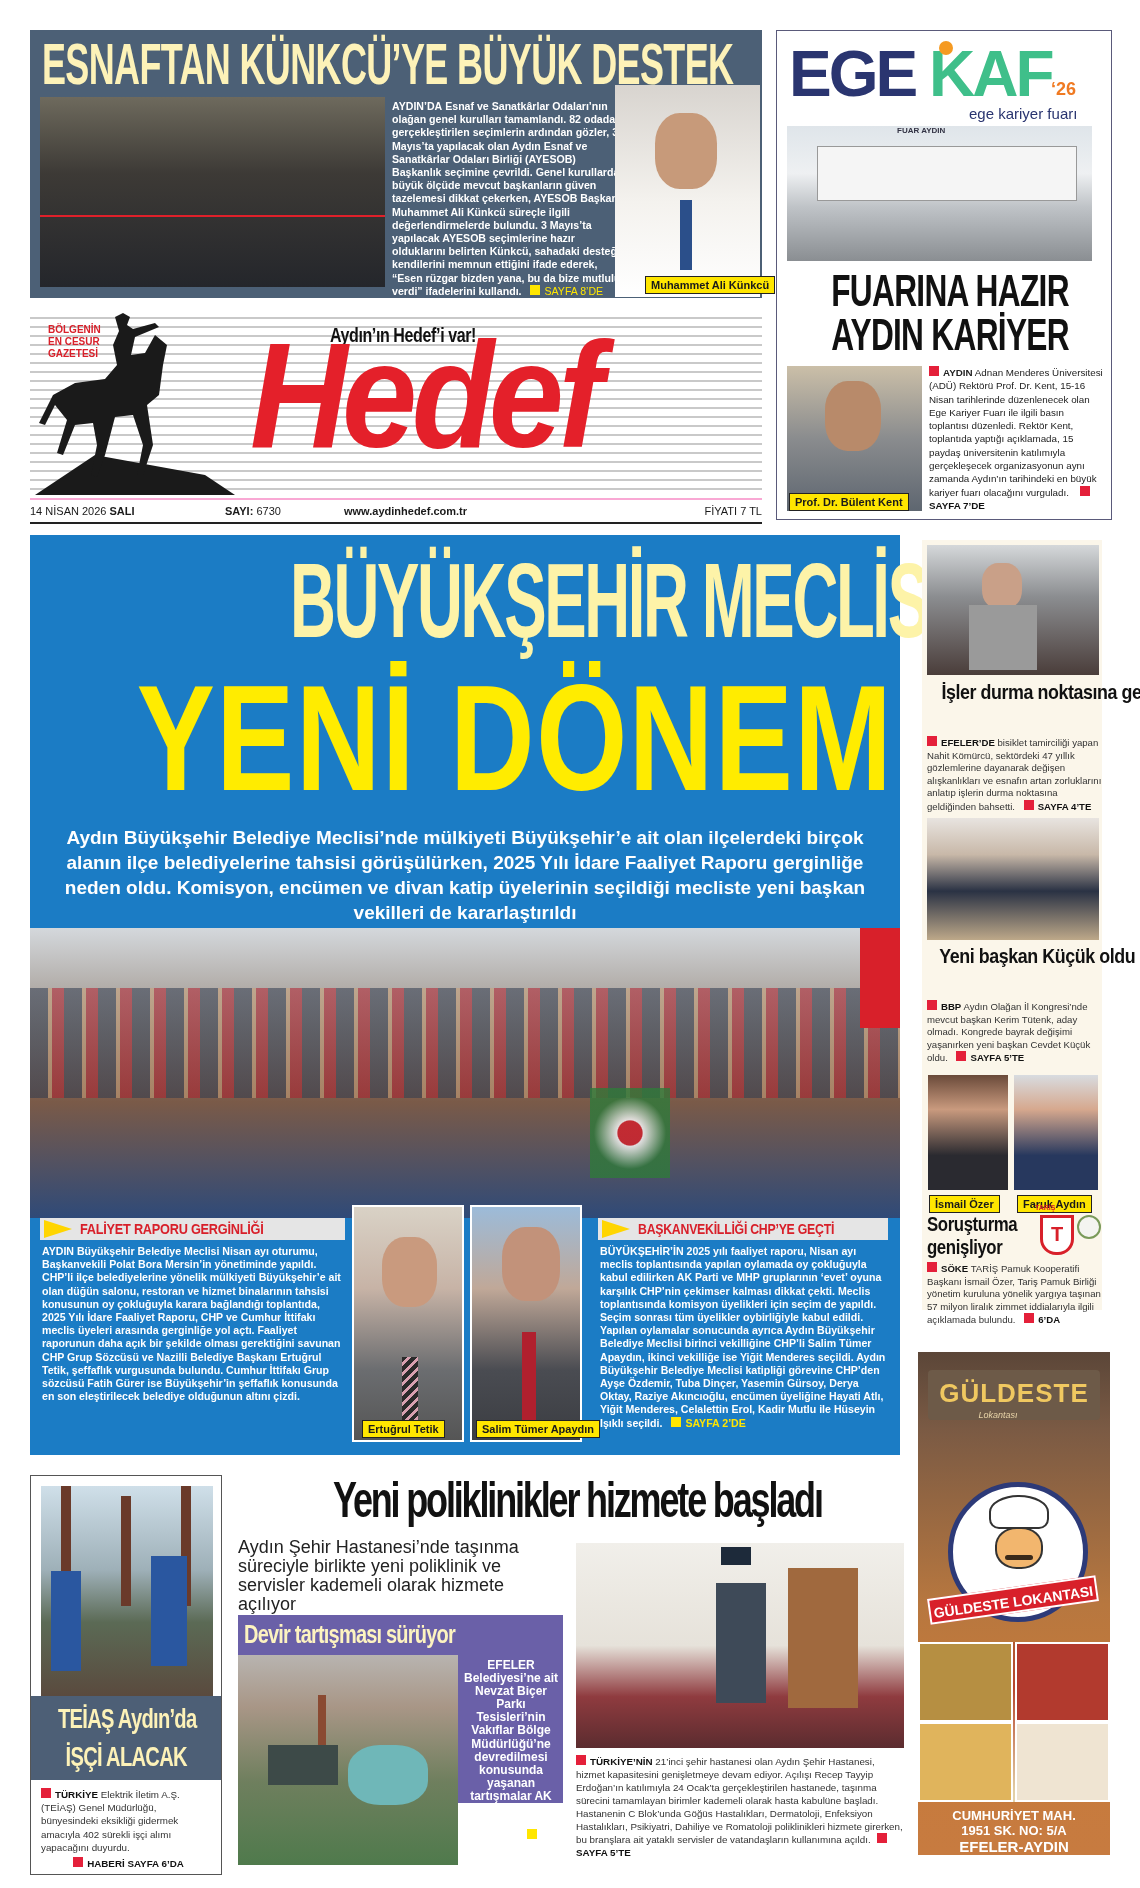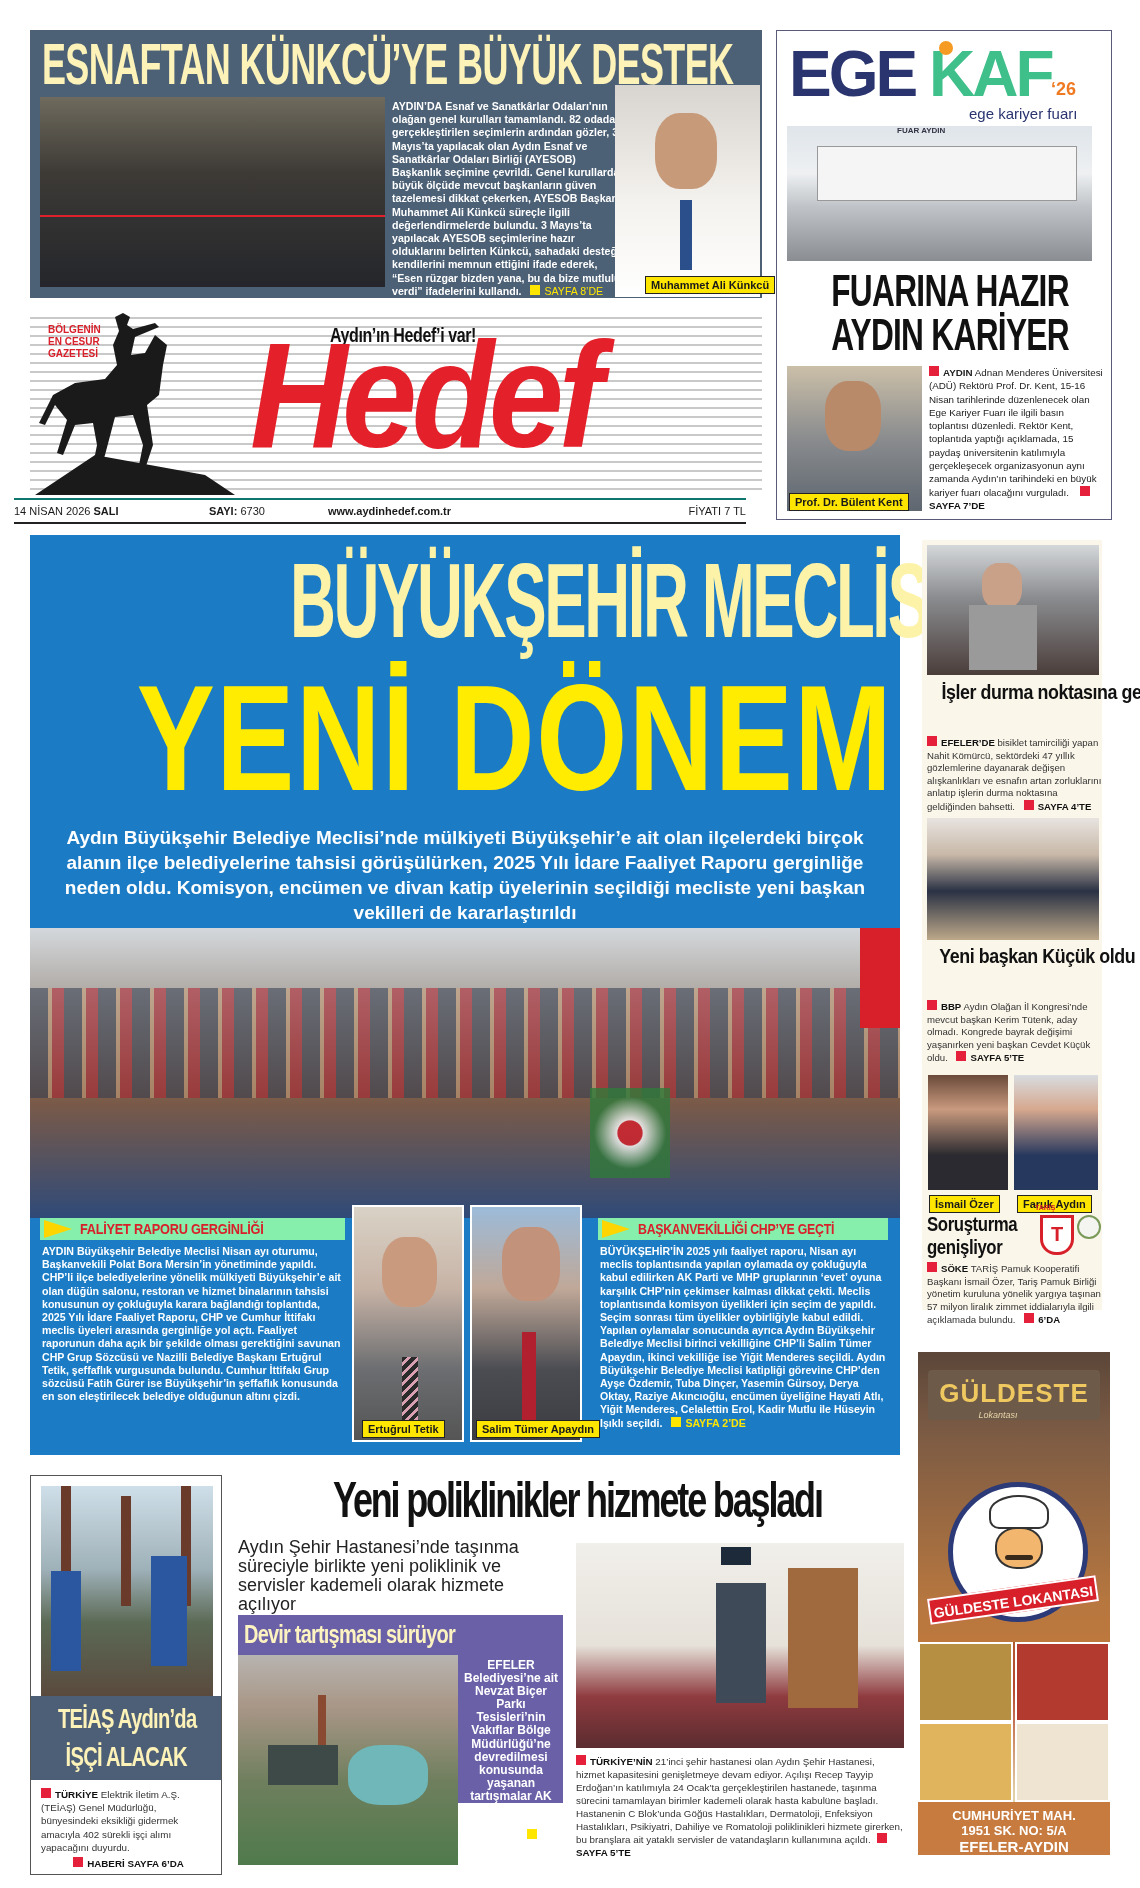--- a/index.html
+++ b/index.html
@@ -18,37 +18,37 @@
   #top-photo { left: 10px; top: 67px; width: 345px; height: 190px; background: linear-gradient(180deg,#6e6a5d 0%,#3d3a36 40%,#24262b 100%); }
   #top-body { left: 362px; top: 70px; width: 235px; color: #ffffff; font-size: 10.6px; line-height: 13.2px; font-weight: 700; }
   #top-portrait { left: 585px; top: 55px; width: 145px; height: 212px; background: linear-gradient(180deg,#d8d4cf 0%,#f4f2ee 55%,#ffffff 100%); }
 
   
   #masthead { left: 30px; top: 310px; width: 732px; height: 190px; }
   .stripes { position: absolute; left: 0; top: 0; width: 732px; height: 180px; background: repeating-linear-gradient(180deg,#ffffff 0px,#ffffff 7px,#c9c9c9 7px,#c9c9c9 9px); }
   #logo-word { left: 220px; top: 0px; color: #e4202a; font-size: 150px; font-weight: 900; font-style: italic; letter-spacing: -6px; line-height: 170px; }
   #slogan { left: 300px; top: 14px; font-size: 20px; font-weight: 700; color: #111; letter-spacing: -0.5px; }
   #bolgenin { left: 18px; top: 14px; color: #d8202a; font-size: 10px; font-weight: 700; line-height: 12px; }
-  #dateline { left: 14px; top: 498px; width: 732px; height: 26px; border-top: 2px solid #0f766e; border-bottom: 2px solid #222; font-size: 11px; line-height: 22px; }
+  #dateline { left: 30px; top: 498px; width: 732px; height: 26px; border-top: 2px solid #f9a8d4; border-bottom: 2px solid #222; font-size: 11px; line-height: 22px; }
 
   
   #ege-box { left: 776px; top: 30px; width: 336px; height: 490px; border: 1px solid #5a5a7a; background: #fff; }
   #ege-logo { left: 12px; top: 6px; width: 300px; height: 100px; }
   #ege-photo { left: 10px; top: 95px; width: 305px; height: 135px; background: linear-gradient(180deg,#dfe5ea 0%,#eef0f2 35%,#bfc3c7 60%,#8a8e92 100%); }
   #ege-title { left: 8px; top: 238px; width: 320px; text-align: center; font-size: 44px; line-height: 44px; font-weight: 900; color: #111; letter-spacing: -1px; }
   #ege-photo2 { left: 10px; top: 335px; width: 135px; height: 145px; background: linear-gradient(180deg,#cbbfa8 0%,#8a8c8e 50%,#5e6670 100%); }
   #ege-body { left: 152px; top: 335px; width: 176px; font-size: 9.8px; line-height: 13.3px; color: #222; }
 
   
   #main-story { left: 30px; top: 535px; width: 870px; height: 920px; background: #1b7cc5; }
   #main-h1 { left: 0; top: 0px; width: 870px; text-align: center; color: #fdf3a8; font-size: 106px; font-weight: 900; line-height: 130px; letter-spacing: -4px; }
   #main-h2 { left: 0; top: 118px; width: 870px; text-align: center; color: #ffec00; font-size: 150px; font-weight: 900; line-height: 170px; letter-spacing: 2px; }
   #main-deck { left: 20px; top: 290px; width: 830px; text-align: center; color: #fff; font-size: 19px; font-weight: 700; line-height: 25px; }
   #main-photo { left: 0; top: 393px; width: 870px; height: 290px; background: linear-gradient(180deg,#d4d8dc 0%,#9a8f85 35%,#7a5a48 60%,#2f4a78 100%); }
-  .subhead { position: absolute; height: 22px; background: #86efac; color: #d8202a; font-size: 15px; font-weight: 900; line-height: 22px; padding-left: 40px; letter-spacing: -0.3px; }
+  .subhead { position: absolute; height: 22px; background: #e5e5e5; color: #d8202a; font-size: 15px; font-weight: 900; line-height: 22px; padding-left: 40px; letter-spacing: -0.3px; }
   .subhead .arrow { position: absolute; left: 4px; top: 2px; width: 0; height: 0; border-top: 9px solid transparent; border-bottom: 9px solid transparent; border-left: 28px solid #ffd500; }
   .blue-body { position: absolute; color: #fff; font-size: 10.6px; line-height: 13.2px; font-weight: 700; }
   #tetik-photo { left: 322px; top: 670px; width: 112px; height: 237px; background: linear-gradient(180deg,#d9d2c6 0%,#c7b3a6 35%,#6b6d70 70%,#555 100%); border: 2px solid #fff; }
   #apaydin-photo { left: 440px; top: 670px; width: 112px; height: 237px; background: linear-gradient(180deg,#9cbbd9 0%,#c0a898 35%,#4a4c52 70%,#3b3d42 100%); border: 2px solid #fff; }
 
   
   #side-box { left: 922px; top: 540px; width: 180px; height: 770px; background: #fbf6ea; }
   .side-photo { position: absolute; left: 5px; width: 172px; }
   .side-h { position: absolute; left: 0; width: 182px; text-align: center; font-weight: 900; color: #111; font-size: 21px; line-height: 24px; letter-spacing: -0.5px; }
   .side-body { position: absolute; left: 5px; width: 175px; font-size: 9.6px; line-height: 12.6px; color: #333; }

